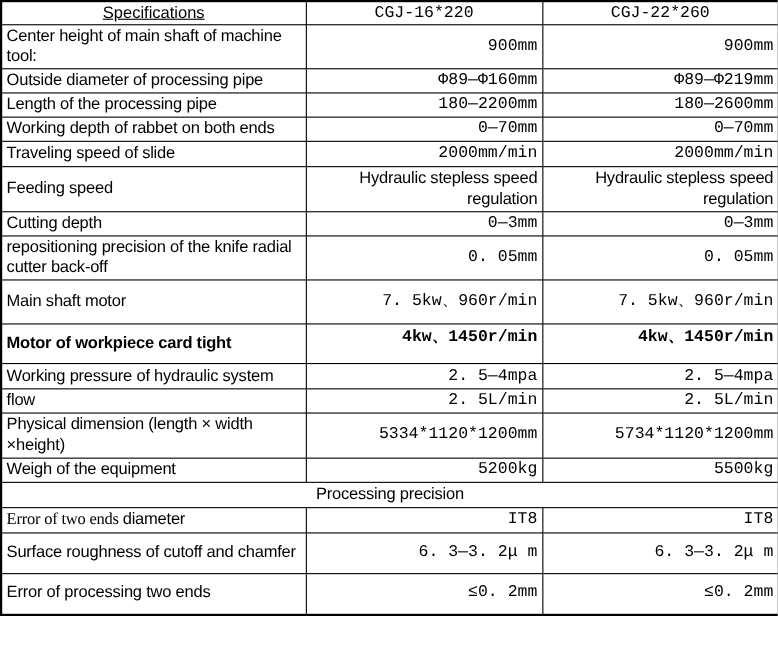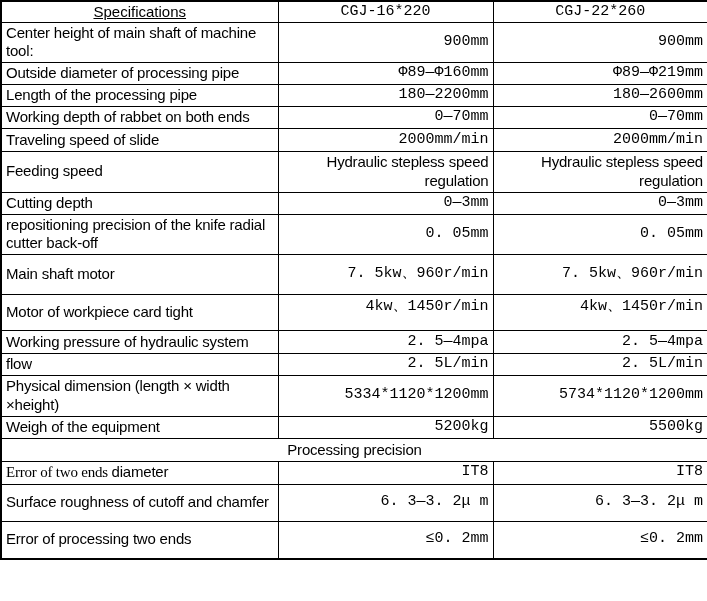--- a/index.html
+++ b/index.html
@@ -130,21 +130,21 @@
       <tr style="height: 38px;">
         <td class="label">repositioning precision of the knife radial cutter back-off</td>
         <td class="value">0. 05mm</td>
         <td class="value">0. 05mm</td>
       </tr>
       <tr style="height: 40px;">
         <td class="label">Main shaft motor</td>
         <td class="value">7. 5kw、960r/min</td>
         <td class="value">7. 5kw、960r/min</td>
       </tr>
-      <tr style="height: 36px;">
+      <tr style="height: 36px; font-weight: bold;">
         <td class="label">Motor of workpiece card tight</td>
         <td class="value vtop">4kw、1450r/min</td>
         <td class="value vtop">4kw、1450r/min</td>
       </tr>
       <tr style="height: 23px;">
         <td class="label">Working pressure of hydraulic system</td>
         <td class="value">2. 5—4mpa</td>
         <td class="value">2. 5—4mpa</td>
       </tr>
       <tr style="height: 22px;">

